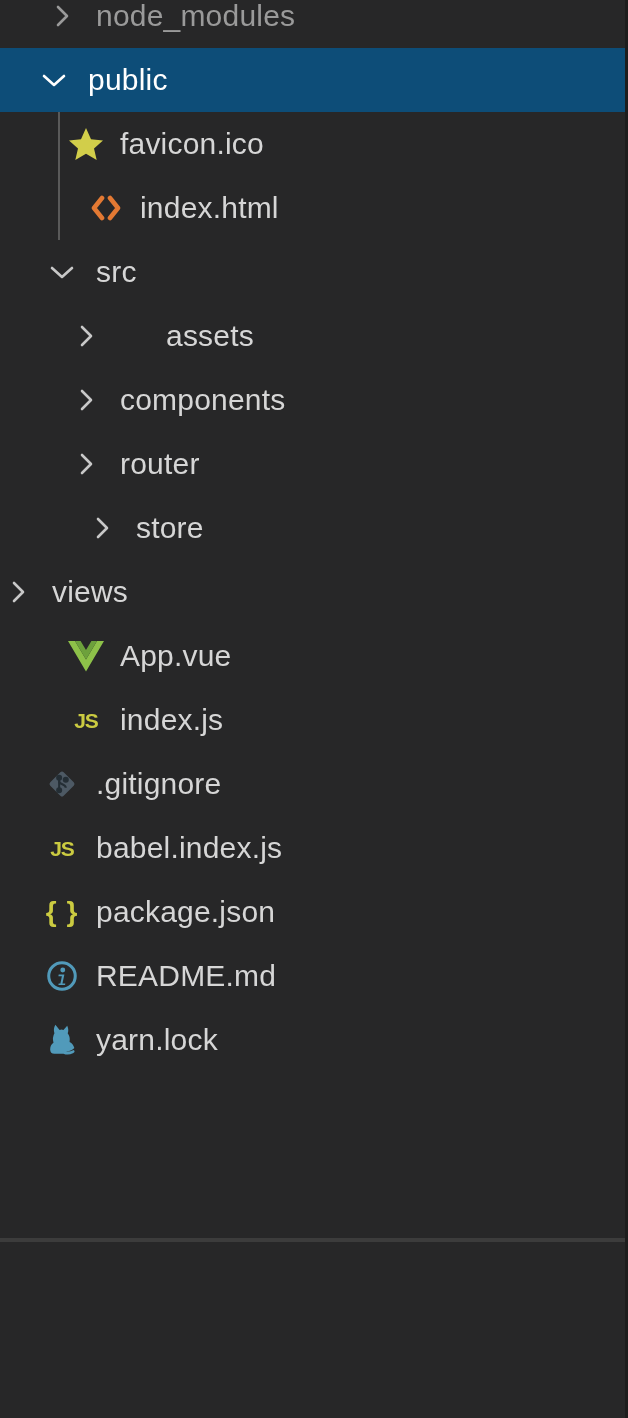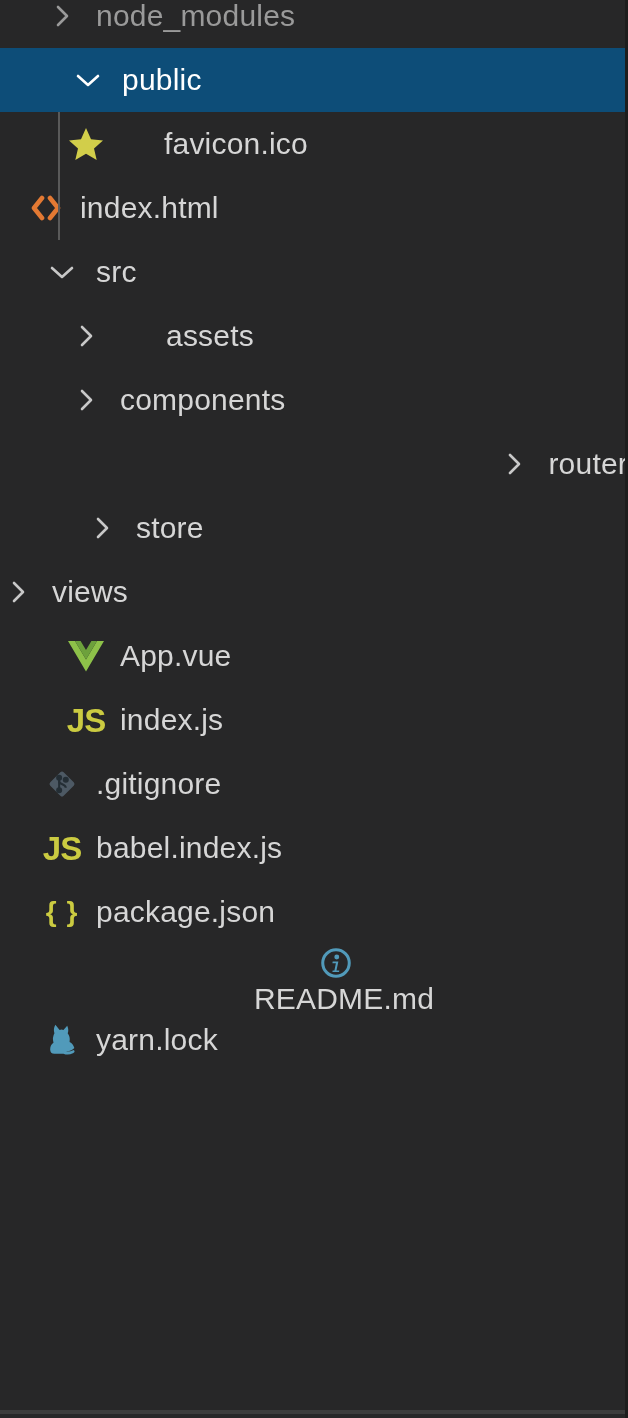--- a/index.html
+++ b/index.html
@@ -20,41 +20,41 @@
     --guide:#5a5a5a;
     --edge:#1d1d1d;
     --sash:#3c3c3c;
   }
   html,body{margin:0;padding:0;}
   body{
     width:628px;height:1418px;overflow:hidden;
     background:var(--background);
     font-family:"Liberation Sans","DejaVu Sans",sans-serif;
   }
-  .sidebar{position:relative;width:628px;height:1414px;background:var(--background);}
+  .sidebar{position:relative;width:628px;height:1242px;background:var(--background);}
   .rows{position:absolute;top:0;left:0;right:0;}
   .row{
     height:64px;display:flex;align-items:center;box-sizing:border-box;
     cursor:pointer;
   }
   .row.first{margin-top:-16px;}
   .row.selected{background:var(--selection-bg);}
   .twisty{width:36px;display:flex;align-items:center;justify-content:center;flex-shrink:0;}
   .file-icon{width:36px;display:flex;align-items:center;justify-content:center;flex-shrink:0;}
   .label{
     margin-left:16px;font-size:30px;color:var(--label);white-space:nowrap;
     letter-spacing:0.2px;
   }
   .row.dimmed .label{color:var(--label-dimmed);}
   .row.dimmed svg.chev polyline{stroke:var(--label-dimmed);}
   .row.selected .label{color:var(--label-selected);}
   .row.selected svg.chev polyline{stroke:#ffffff;}
   svg.chev polyline{fill:none;stroke:var(--chevron);stroke-width:2.6;stroke-linecap:round;stroke-linejoin:round;}
   .txt-icon{font-weight:700;line-height:1;}
-  .icon-js{color:var(--accent-yellow);font-size:33px;letter-spacing:-1px;}
+  .icon-js{color:var(--accent-yellow);font-size:21px;letter-spacing:-1px;}
   .icon-braces{color:var(--accent-yellow);font-size:28px;letter-spacing:1px;font-weight:600;}
   .indent-guide{
     position:absolute;left:58px;top:112px;width:2px;height:128px;
     background:var(--guide);
   }
   .right-edge{position:absolute;top:0;right:0;width:3px;height:1418px;background:var(--edge);z-index:5;}
   .bottom-sash{position:absolute;left:0;bottom:0;width:628px;height:4px;background:var(--sash);z-index:4;}
 </style>
 </head>
 <body>
@@ -63,39 +63,39 @@
   <div class="rows" id="rows">
       <div class="row first dimmed" style="padding-left: 44px;">
     <span class="twisty">
           <svg class="chev" width="26" height="26" viewBox="0 0 26 26">
             <polyline points="9,4 18,13 9,22"></polyline>
           </svg>
         </span>
 
     <span class="label">node_modules</span>
   </div>
-      <div class="row selected" style="padding-left: 70px;">
+      <div class="row selected" style="padding-left: 36px;">
     <span class="twisty">
           <svg class="chev" width="28" height="26" viewBox="0 0 28 26">
             <polyline points="4,9 14,18 24,9"></polyline>
           </svg>
         </span>
 
     <span class="label">public</span>
   </div>
-      <div class="row" style="padding-left: 68px; gap: 44px;">
+      <div class="row" style="padding-left: 68px;">
 
     <span class="file-icon">
           <svg width="36" height="34" viewBox="0 0 36 34">
     <polygon points="18,1 23,12.2 35,13.4 26,21.5 28.7,33 18,26.8 7.3,33 10,21.5 1,13.4 13,12.2" fill="var(--star-yellow)"></polygon>
   </svg>
         </span>
     <span class="label">favicon.ico</span>
   </div>
-      <div class="row" style="padding-left: 28px;">
+      <div class="row" style="padding-left: 88px;">
 
     <span class="file-icon">
           <svg width="30" height="26" viewBox="0 0 30 26">
     <polyline points="11,3 3,13 11,23" fill="none" stroke="var(--accent-orange)" stroke-width="4.6" stroke-linecap="round" stroke-linejoin="round"></polyline>
     <polyline points="19,3 27,13 19,23" fill="none" stroke="var(--accent-orange)" stroke-width="4.6" stroke-linecap="round" stroke-linejoin="round"></polyline>
   </svg>
         </span>
     <span class="label">index.html</span>
   </div>
       <div class="row" style="padding-left: 44px;">
@@ -118,21 +118,21 @@
   </div>
       <div class="row" style="padding-left: 68px;">
     <span class="twisty">
           <svg class="chev" width="26" height="26" viewBox="0 0 26 26">
             <polyline points="9,4 18,13 9,22"></polyline>
           </svg>
         </span>
 
     <span class="label">components</span>
   </div>
-      <div class="row" style=" justify-content: flex-end;">
+      <div class="row" style="padding-left: 68px;">
     <span class="twisty">
           <svg class="chev" width="26" height="26" viewBox="0 0 26 26">
             <polyline points="9,4 18,13 9,22"></polyline>
           </svg>
         </span>
 
     <span class="label">router</span>
   </div>
       <div class="row" style="padding-left: 84px;">
     <span class="twisty">
@@ -192,21 +192,21 @@
         </span>
     <span class="label">babel.index.js</span>
   </div>
       <div class="row" style="padding-left: 44px;">
 
     <span class="file-icon">
           <span class="txt-icon icon-braces">{ }</span>
         </span>
     <span class="label">package.json</span>
   </div>
-      <div class="row" style="padding-left: 44px; flex-direction: column;">
+      <div class="row" style="padding-left: 44px;">
 
     <span class="file-icon">
           <svg width="38" height="38" viewBox="0 0 38 38">
     <circle cx="19" cy="19" r="14" fill="none" stroke="var(--accent-blue)" stroke-width="3.2"></circle>
     <circle cx="19.8" cy="12.6" r="2.6" fill="var(--accent-blue)"></circle>
     <path d="M15.5 17.5 L21.5 17.5 L19.5 27 L22.5 27 L22.2 28.6 L15.2 28.6 L15.5 27 L17.3 27 L18.9 19.2 L15.2 19.2 Z" fill="var(--accent-blue)"></path>
   </svg>
         </span>
     <span class="label">README.md</span>
   </div>

